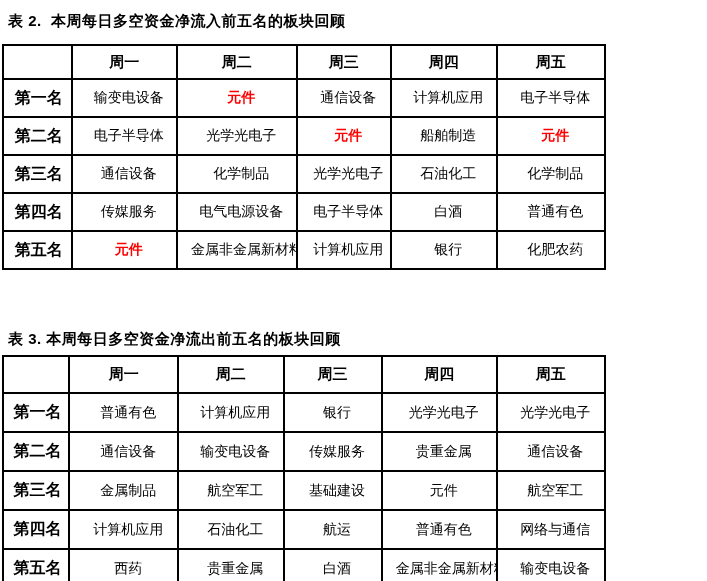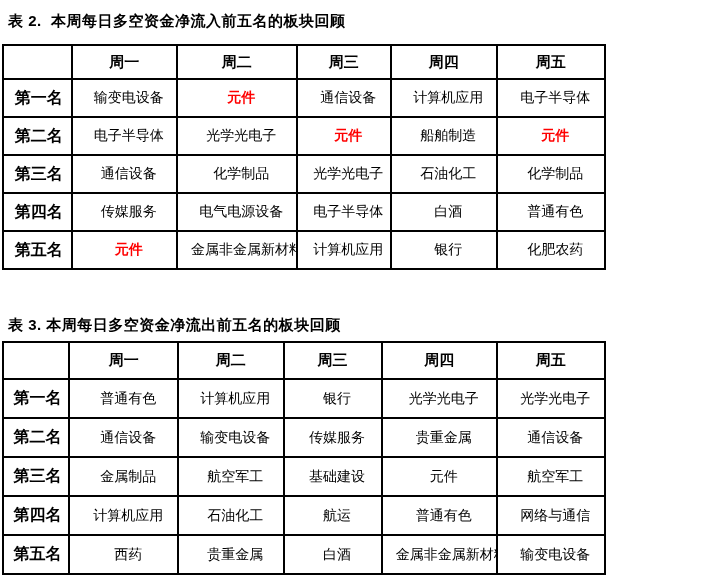--- a/index.html
+++ b/index.html
@@ -6,21 +6,21 @@
   .page{
     width:707px;height:581px;background:var(--bg,#ffffff);
     font-family:"Liberation Sans","DejaVu Sans",sans-serif;
     color:var(--text,#000000);
     box-sizing:border-box;padding-top:12px;overflow:hidden;
   }
   .title{
     font-size:15px;font-weight:bold;line-height:17px;
     margin:0 0 0 8px;white-space:pre-wrap;letter-spacing:.5px;
   }
-  .title-3{margin-top:46px;}
+  .title-3{margin-top:60px;}
   table.grid{
     border-collapse:collapse;table-layout:fixed;
     width:604px;margin-left:2px;
   }
   .t2{margin-top:15px;}
   .t3{margin-top:8px;}
   th,td{
     border:2px solid var(--border,#000000);
     overflow:hidden;white-space:nowrap;
   }

